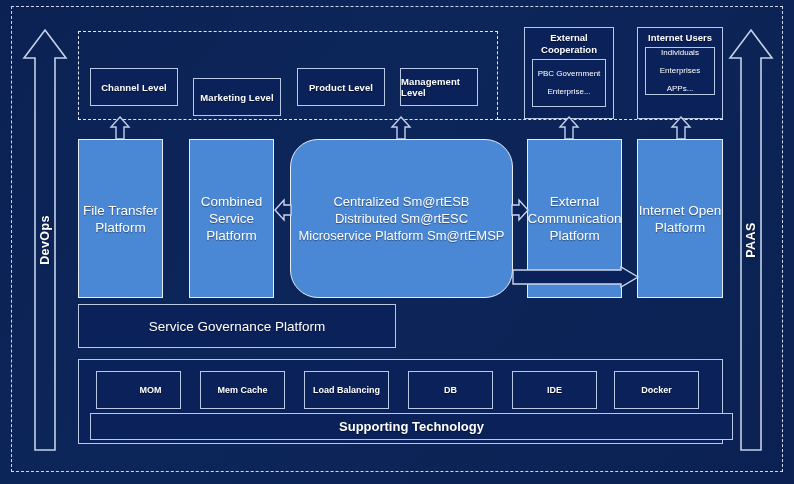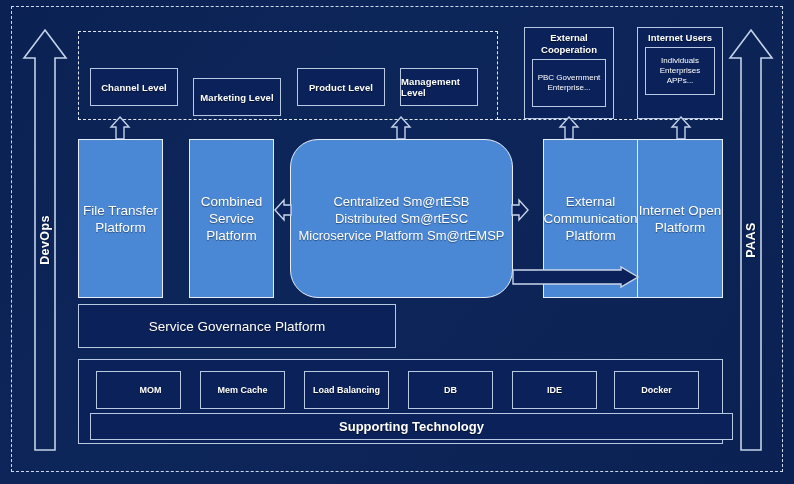--- a/index.html
+++ b/index.html
@@ -25,21 +25,21 @@
   .panel{background:#0b2159;border:1.3px solid #b9c9e3;}
   .levelbox{display:flex;align-items:center;justify-content:center;
             font-size:9.5px;font-weight:bold;letter-spacing:.1px;
             text-shadow:0 1px 1px rgba(0,0,0,.55);text-align:left;}
 
   .topgroup{display:flex;flex-direction:column;align-items:center;
             padding-top:4px;}
   .topgroup .gtitle{font-size:9.5px;font-weight:bold;line-height:12px;
             text-align:center;text-shadow:0 1px 1px rgba(0,0,0,.55);}
   .topgroup .ginner{margin-top:3px;border:1.2px solid #b9c9e3;
-            font-size:8px;line-height:10px;text-align:center;
+            font-size:8px;line-height:18px;text-align:center;
             display:flex;align-items:center;justify-content:center;
             padding:9px 4px;box-sizing:border-box;}
 
   
   .plat{background:#4a87d4;border:1.4px solid #e6edf7;
         display:flex;align-items:center;justify-content:center;
         text-align:center;font-size:13.5px;line-height:17px;
         text-shadow:0 1px 1px rgba(0,0,0,.40);}
   .plat.big{font-size:13px;line-height:17px;}
 
@@ -137,21 +137,21 @@
   <div class="abs plat" style="left:189px;top:139px;width:85px;height:159px;">
     <span>Combined Service Platform</span>
   </div>
 
   <div class="abs plat big" style="left:290px;top:139px;width:223px;height:159px;flex-direction:column;border-radius:28px;">
     <span>Centralized Sm@rtESB</span>
     <span>Distributed Sm@rtESC</span>
     <span>Microservice Platform Sm@rtEMSP</span>
   </div>
 
-  <div class="abs plat" style="left:527px;top:139px;width:95px;height:159px;margin-left:16px;">
+  <div class="abs plat" style="left:527px;top:139px;width:95px;height:159px;">
     <span>External Communication Platform</span>
   </div>
 
   <div class="abs plat" style="left:637px;top:139px;width:86px;height:159px;">
     <span>Internet Open Platform</span>
   </div>
 
   <div class="abs" style="left:274px;top:198px;width:18px;height:24px;">
     <svg width="18" height="24" viewBox="0 0 18 24">
       <polygon points="1,12 10,2 10,7 17,7 17,17 10,17 10,22" fill="#0b2159" stroke="#c9d6ea" stroke-width="1.4"></polygon>

